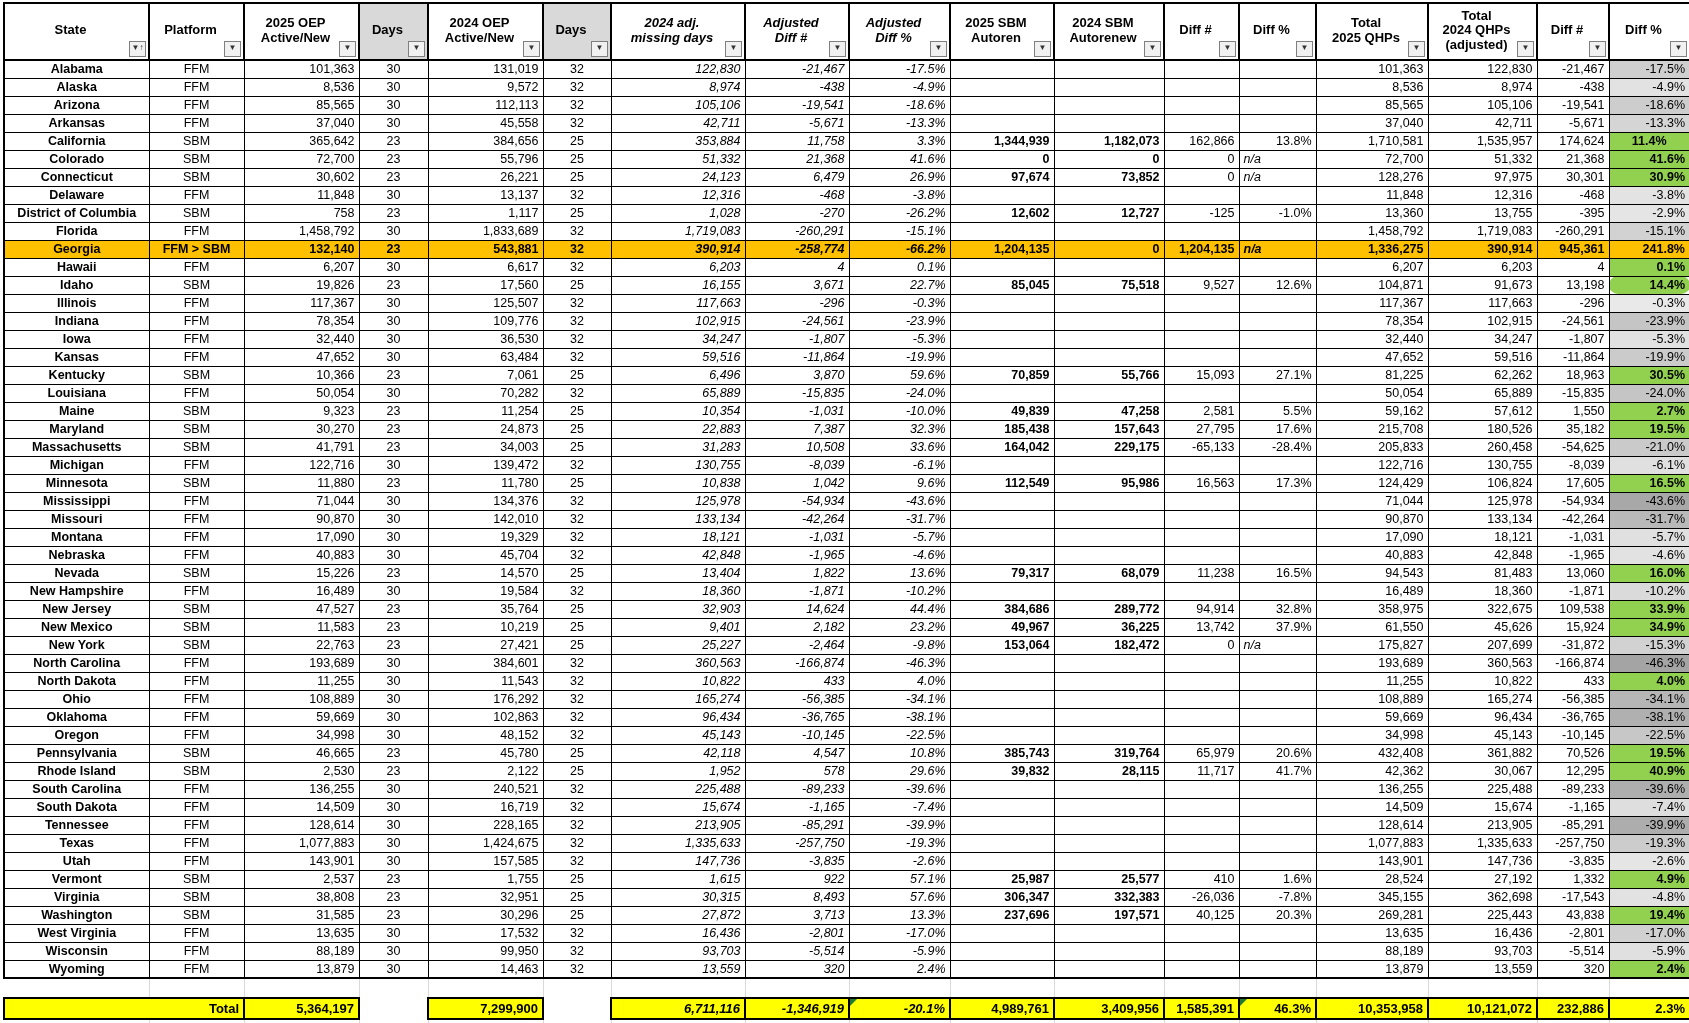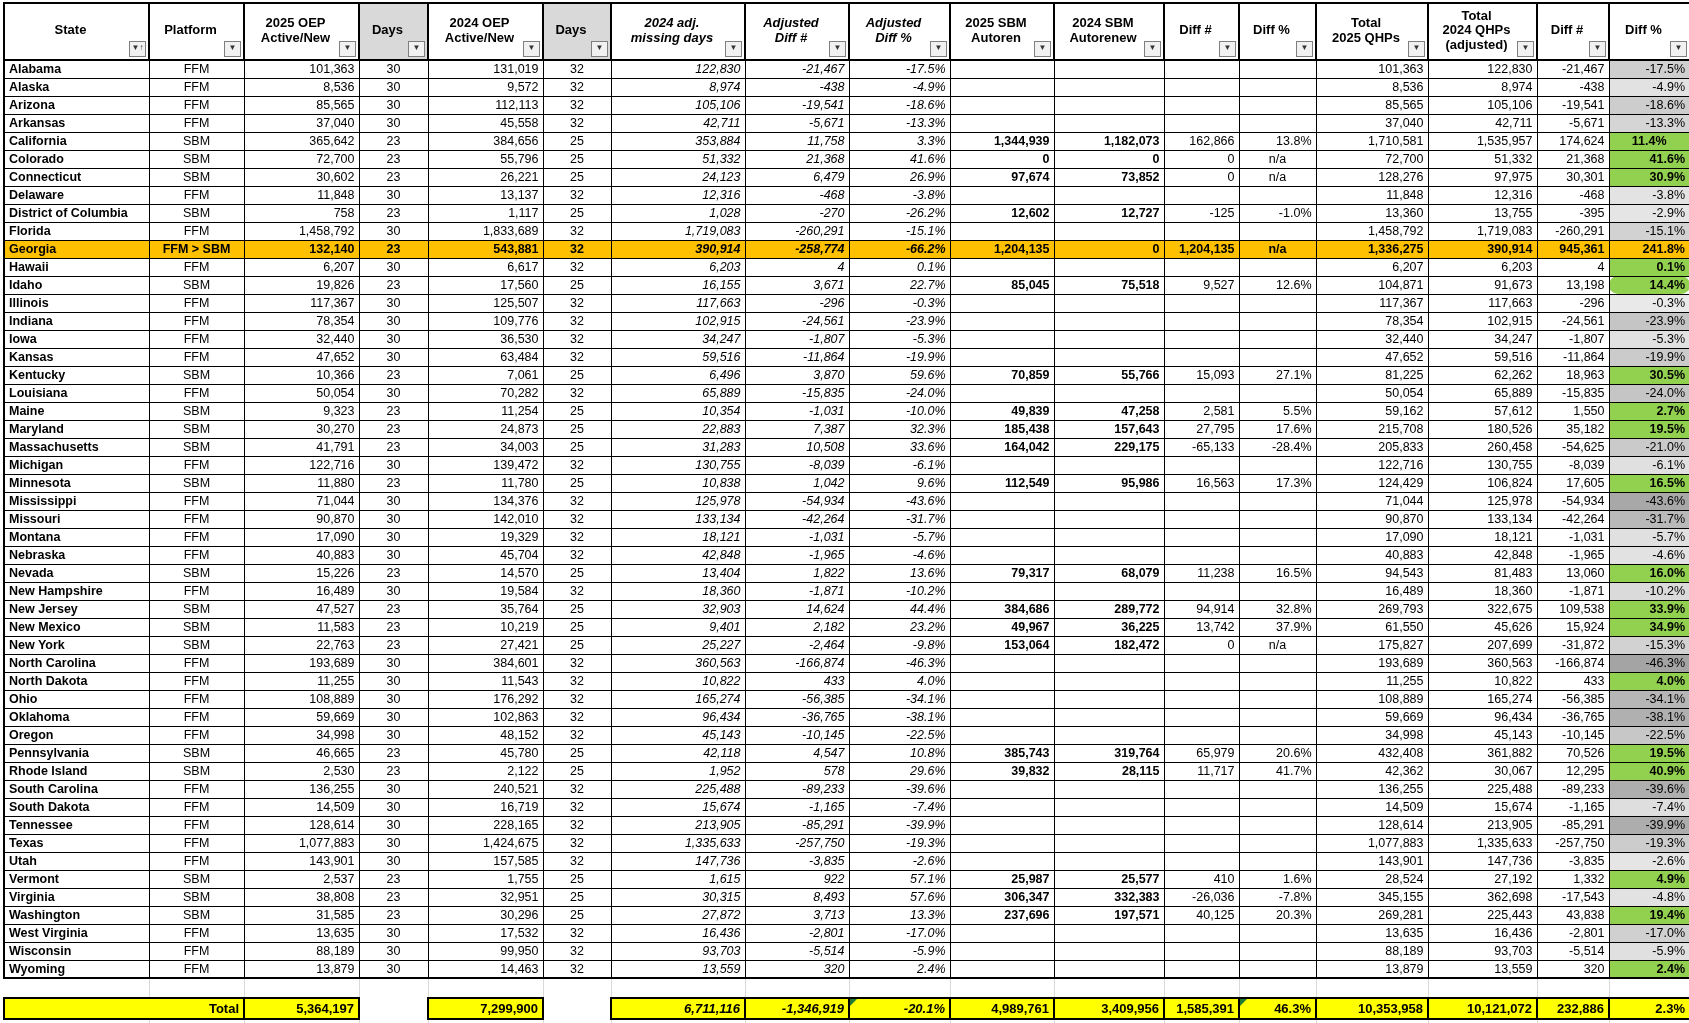--- a/index.html
+++ b/index.html
@@ -14,28 +14,28 @@
   th.days{background:#d9d9d9;}
   th.hit{font-style:italic;}
   .flt{position:absolute;right:2px;bottom:2px;width:15px;height:14px;background:#f1f1f1;
        border:1px solid #7f7f7f;color:#333;font-size:8px;line-height:12px;text-align:center;
        font-style:normal;font-weight:normal;}
   
   tr.datarow td{border:1px solid #000;height:18px;font-size:12.5px;line-height:16px;padding:0 4px;background:#fff;}
   tr.datarow td:first-child{border-left:2px solid #000;}
   tr.datarow td:last-child{border-right:2px solid #000;}
   tr.lastrow td{border-bottom:2px solid #000;}
-  td.state{font-weight:bold;text-align:left;padding-right:2px;}
+  td.state{font-weight:bold;text-align:center;padding-right:2px;}
   td.plat{text-align:center;}
   td.num{text-align:right;}
   td.days{background:#d9d9d9;text-align:center;}
   td.it{font-style:italic;}
   td.b{font-weight:bold;}
   td.blank{background:#a6a6a6;}
-  td.na{text-align:center;}
+  td.na{font-style:italic;}
   tr.hl td{background:#ffc000 !important;font-weight:bold;}
   
   tr.gap td{border:none;border-right:1px solid #d9d9d9;height:20px;background:#fff;}
   tr.strip td{border:none;border-right:1px solid #d9d9d9;height:4px;background:#fff;}
   
   tr.total td{height:21px;font-size:13px;}
   tr.total td.tc{border:2px solid #000;background:#ffff00;font-weight:bold;padding:0 4px;}
   tr.total td.sp{border:none;border-right:1px solid #d9d9d9;background:#fff;}
   td.tlabel{text-align:right;padding-right:3px;}
   td.flag{position:relative;}
@@ -675,21 +675,21 @@
           <td class="days">23</td>
           <td class="num">35,764</td>
           <td class="days">25</td>
           <td class="num it">32,903</td>
           <td class="num it">14,624</td>
           <td class="num it">44.4%</td>
           <td class="num b">384,686</td>
           <td class="num b">289,772</td>
           <td class="num">94,914</td>
           <td class="num">32.8%</td>
-          <td class="num">269,793</td>
+          <td class="num">358,975</td>
           <td class="num">322,675</td>
           <td class="num">109,538</td>
           <td class="num b" style="background: rgb(146, 208, 80);">33.9%</td>
         </tr>
         <tr class="datarow">
           <td class="state">New Mexico</td>
           <td class="plat">SBM</td>
           <td class="num">11,583</td>
           <td class="days">23</td>
           <td class="num">10,219</td>

